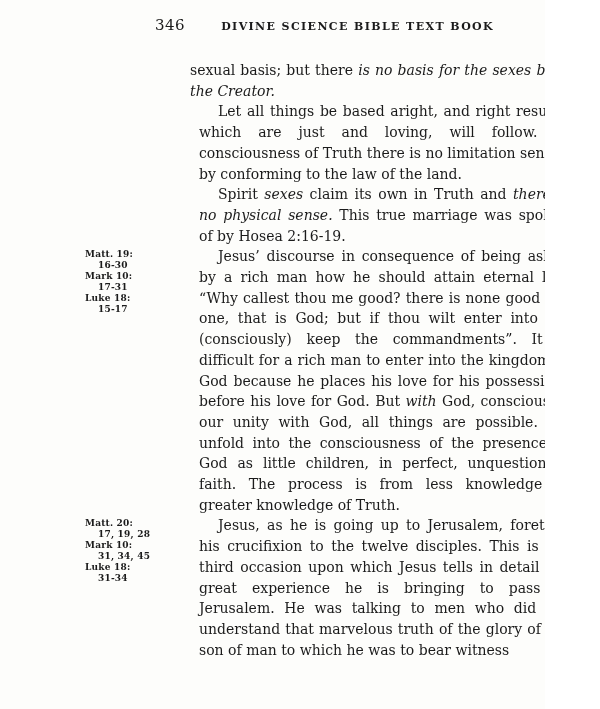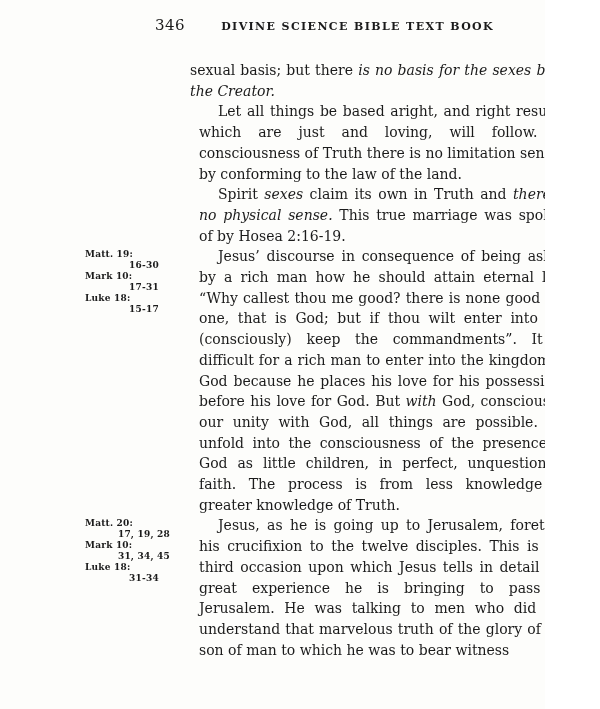--- a/index.html
+++ b/index.html
@@ -41,21 +41,21 @@
     padding-top: 3px;
     margin-left: 35px;
   }
   .margin-line {
     font-size: 9px;
     font-weight: bold;
     line-height: 11px;
     white-space: nowrap;
     letter-spacing: 0.2px;
   }
-  .margin-indent { padding-left: 13px; text-align: center; }
+  .margin-indent { padding-left: 13px; }
   .text-col {
     flex: 0 0 370px;
     width: 370px;
   }
   .paragraph {
     margin: 0;
     font-size: 14px;
     line-height: 20.7px;
     text-align: justify;
   }

